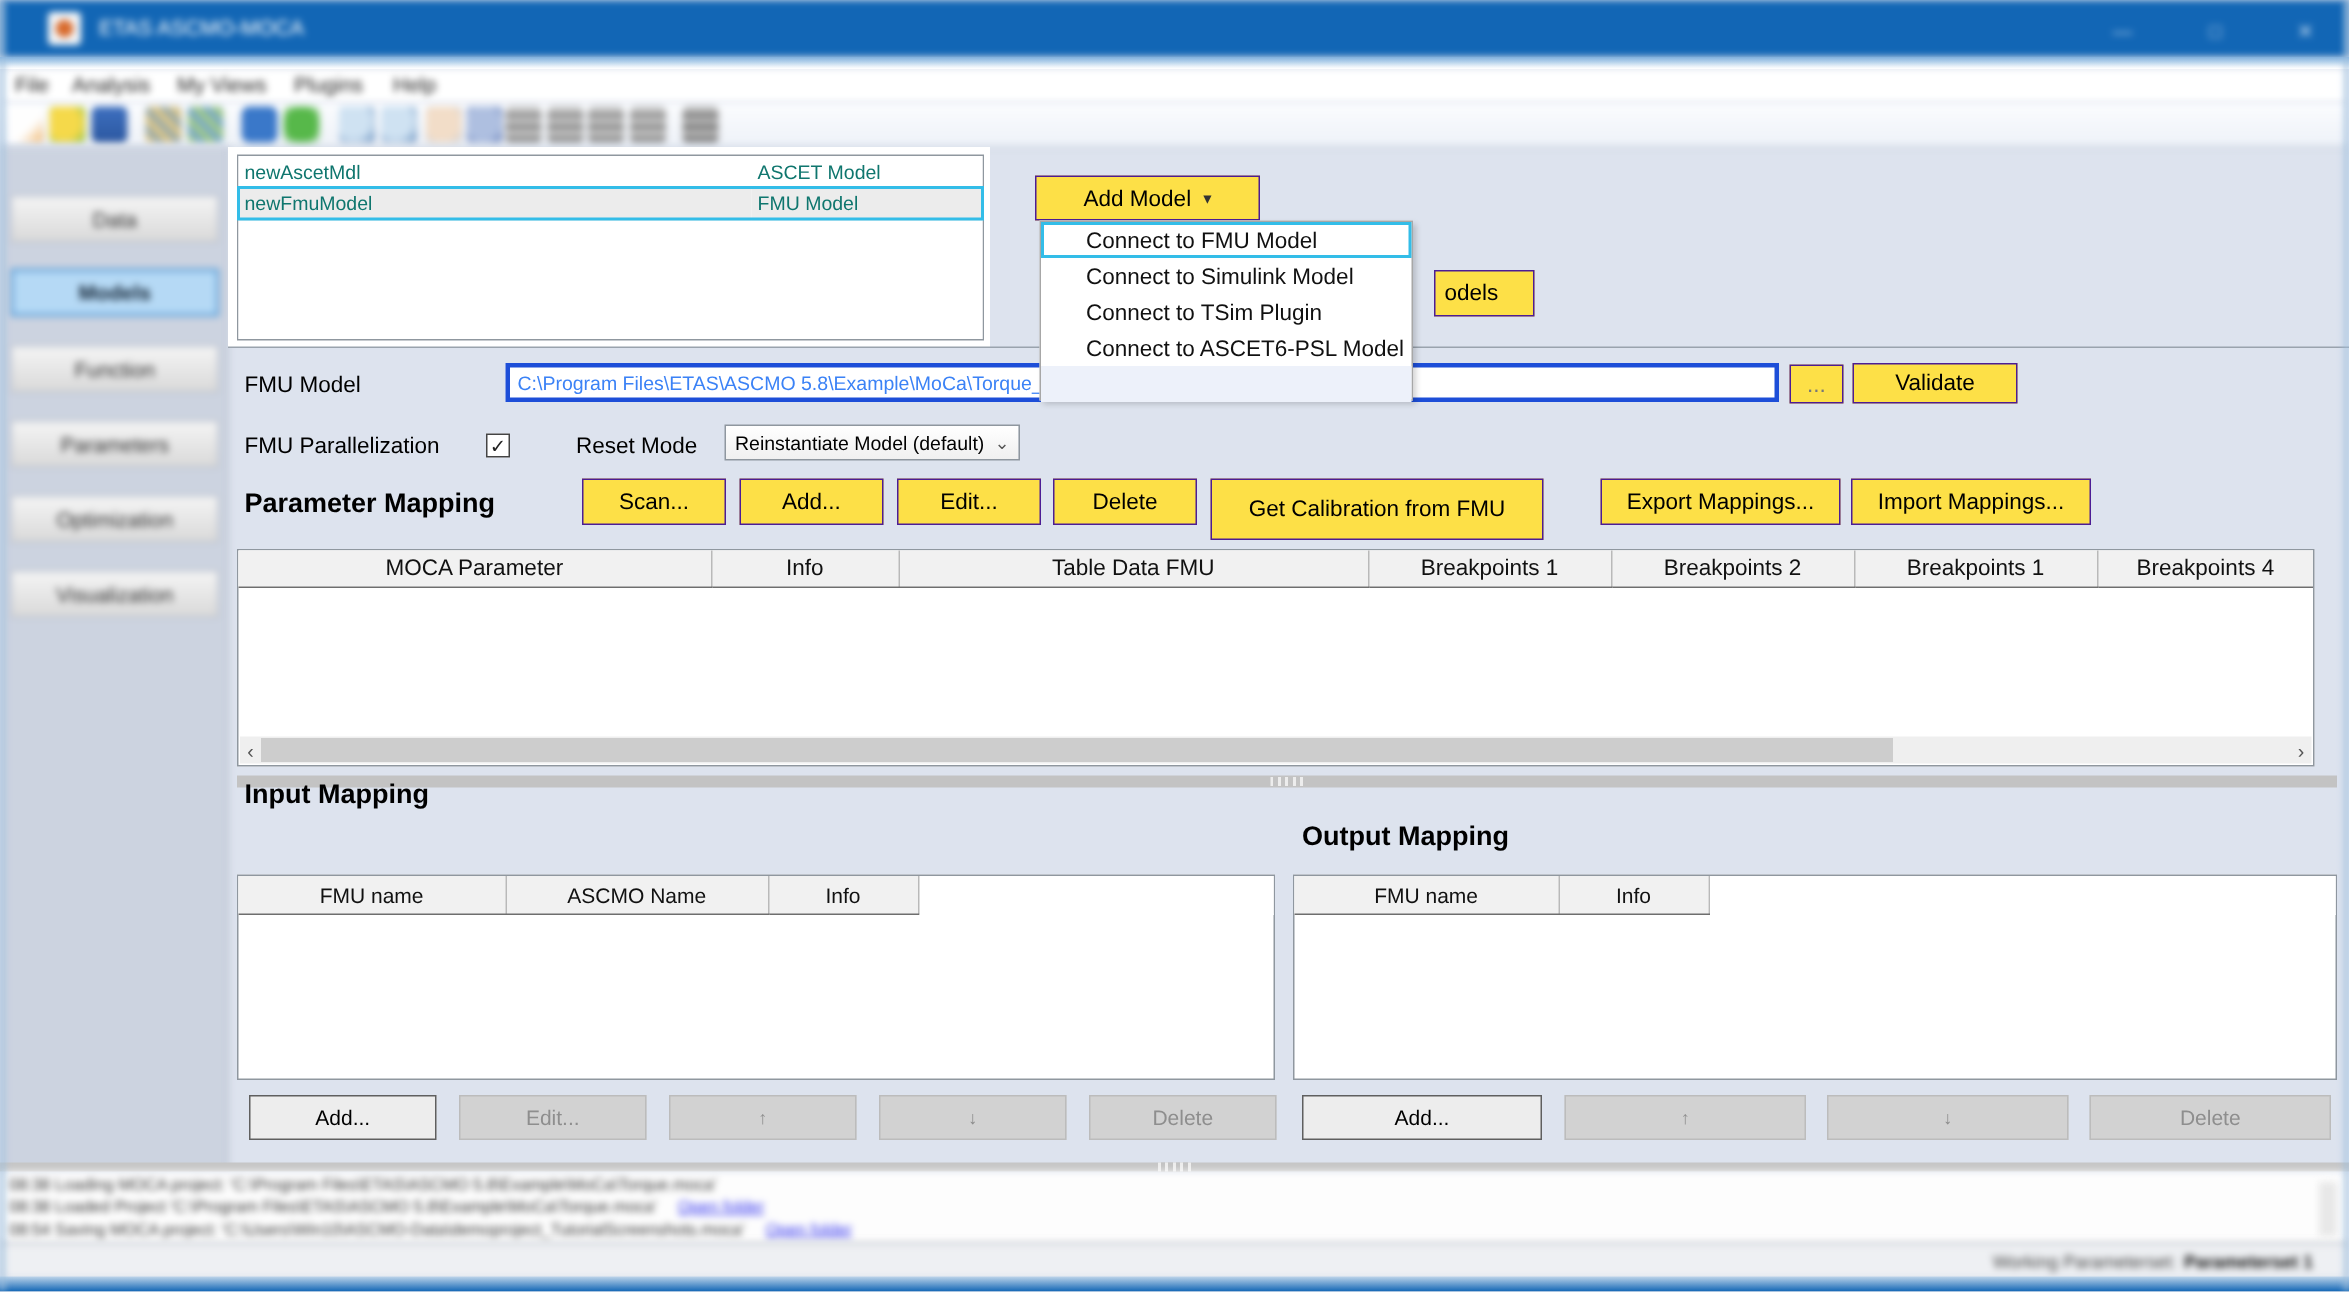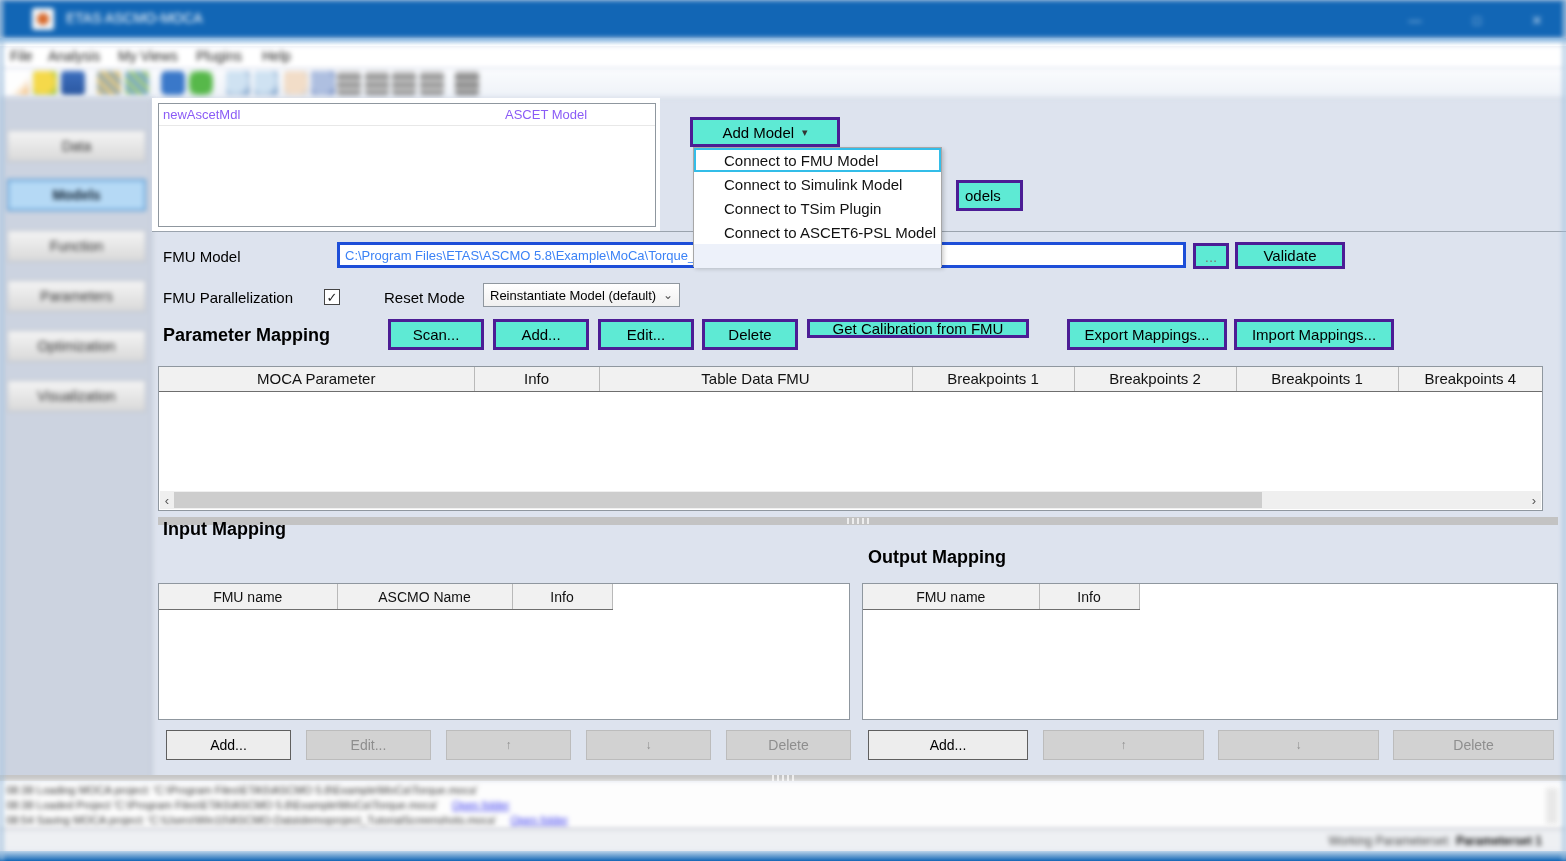--- a/index.html
+++ b/index.html
@@ -38,28 +38,28 @@
   .side-item.selected { background:#b5d9f5; border:2px solid #5d9fd8; font-weight:bold; color:#123; }
 
   
   .top-panel-white { left:152px; top:98px; width:508px; height:134px; background:#ffffff; }
   .top-divider { left:152px; top:231px; width:1414px; height:1px; background:#9aa3ad; }
 
   table.grid { border-collapse:collapse; background:#fff; width:100%; height:100%; }
   .panel-border { border:1px solid #8f979f; background:#fff; }
   th.gridh { background:#f1f1f1; border-right:1px solid #b9b9b9; border-bottom:1px solid #6e6e6e;
              font-weight:normal; font-size:15px; color:#111; height:24px; }
-  td.gridc { font-size:13px; color:#8b5cf6; border-bottom:1px solid #e8e8e8; padding:2px 4px; height:21px; }
+  td.gridc { font-size:13px; color:#0f766e; border-bottom:1px solid #e8e8e8; padding:2px 4px; height:21px; }
 
   
   .models-table { left:158px; top:103px; width:498px; height:124px; }
   .mrow-sel { outline:2px solid #33bde8; outline-offset:-1px; background:#ececec; }
 
   
-  .btn { background:#5eead4; border:3px solid #4c1d95; font-size:15px; color:#000;
+  .btn { background:#fde047; border:1px solid #4c1d95; font-size:15px; color:#000;
          display:flex; align-items:center; justify-content:center; font-family:"Liberation Sans",sans-serif; }
   .btn.light { background:#ededed; border:1px solid #5f5f5f; }
   .btn.disabled { background:#d2d2d2; border:1px solid #bcbcbc; color:#8e8e8e; }
   .addmodel-btn { left:690px; top:117px; width:150px; height:30px; gap:8px; }
   .dropdown-menu { left:693px; top:147px; width:249px; height:120px; background:#ffffff;
                    border:1px solid #a7a7a7; box-shadow:2px 2px 4px rgba(0,0,0,.18); z-index:30; }
   .menu-row { height:24px; display:flex; align-items:center; padding-left:30px;
               font-size:15px; color:#111; }
   .menu-row.hl { outline:2px solid #33bde8; outline-offset:-2px; }
   .menu-row.blank { background:#edf1fa; height:24px; }
@@ -173,20 +173,25 @@
         <col style="width:342px">
         <col style="width:125px">
         <col>
       </colgroup>
     <tbody>
     <tr>
       <td class="gridc">newAscetMdl</td>
       <td class="gridc">ASCET Model</td>
       <td class="gridc"></td>
     </tr>
+    <tr class="mrow-sel">
+      <td class="gridc">newFmuModel</td>
+      <td class="gridc">FMU Model</td>
+      <td class="gridc"></td>
+    </tr>
     <tr>
           <td colspan="3" style="height:auto;"></td>
         </tr>
   </tbody>
     </table>
 </div>
 
 <div class="abs btn addmodel-btn">
   <span>Add Model</span>
   <span style="font-size:11px; color:#333;">▾</span>
@@ -215,21 +220,21 @@
 <div class="abs select" style="left:483px; top:283px; width:197px; height:24px;">
   <span>Reinstantiate Model (default)</span>
   <span class="chev">⌄</span>
 </div>
 
 <div class="abs section-title" style="left:163px; top:325px;">Parameter Mapping</div>
 <div class="abs btn" style="left:388px;  top:319px; width:96px;  height:31px;">Scan...</div>
 <div class="abs btn" style="left:493px;  top:319px; width:96px;  height:31px;">Add...</div>
 <div class="abs btn" style="left:598px;  top:319px; width:96px;  height:31px;">Edit...</div>
 <div class="abs btn" style="left:702px;  top:319px; width:96px;  height:31px;">Delete</div>
-<div class="abs btn" style="left:807px;  top:319px; width:222px; height:19px;">Get Calibration from FMU</div>
+<div class="abs btn" style="left:807px;  top:319px; width:222px; height:41px;">Get Calibration from FMU</div>
 <div class="abs btn" style="left:1067px; top:319px; width:160px; height:31px;">Export Mappings...</div>
 <div class="abs btn" style="left:1234px; top:319px; width:160px; height:31px;">Import Mappings...</div>
 
 <div class="abs param-table panel-border">
   <table class="grid" style="table-layout:fixed; height:24px;">
     <colgroup>
       <col style="width:315px">
         <col style="width:125px">
         <col style="width:313px">
       <col style="width:162px">

